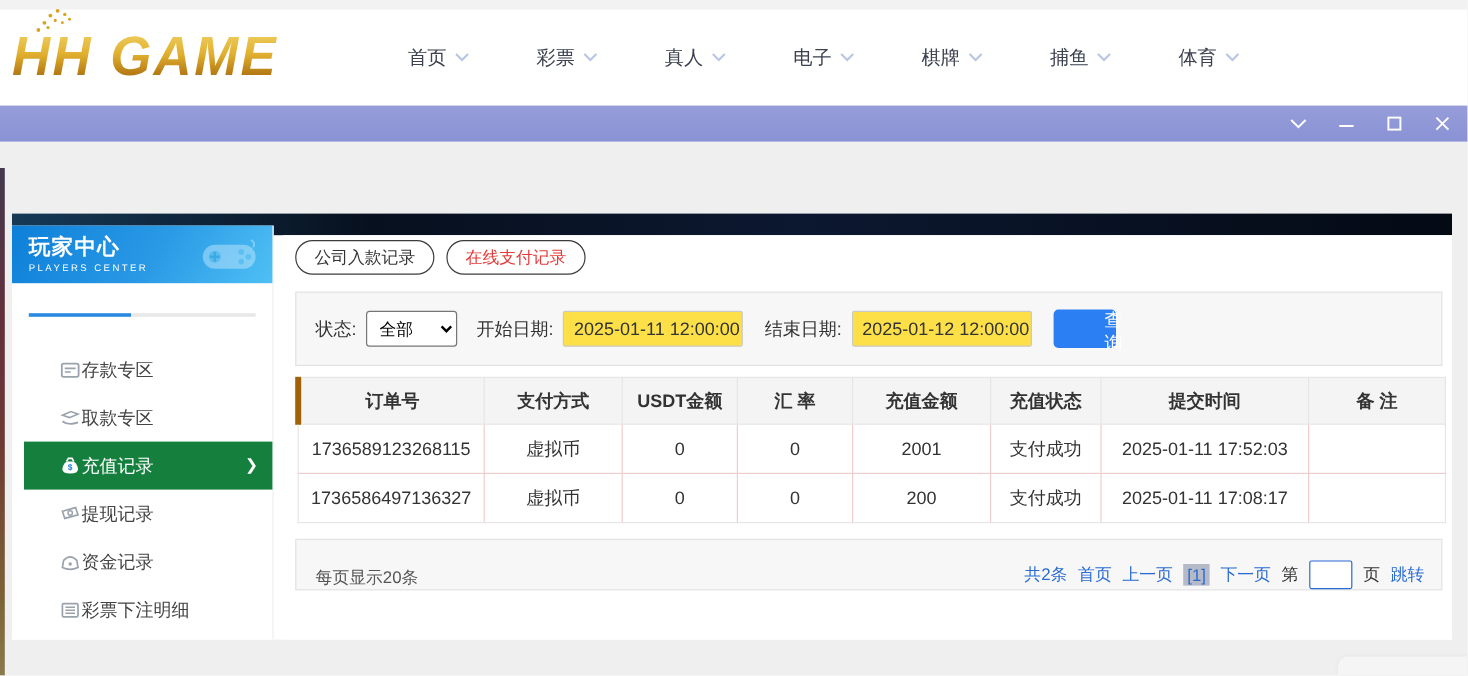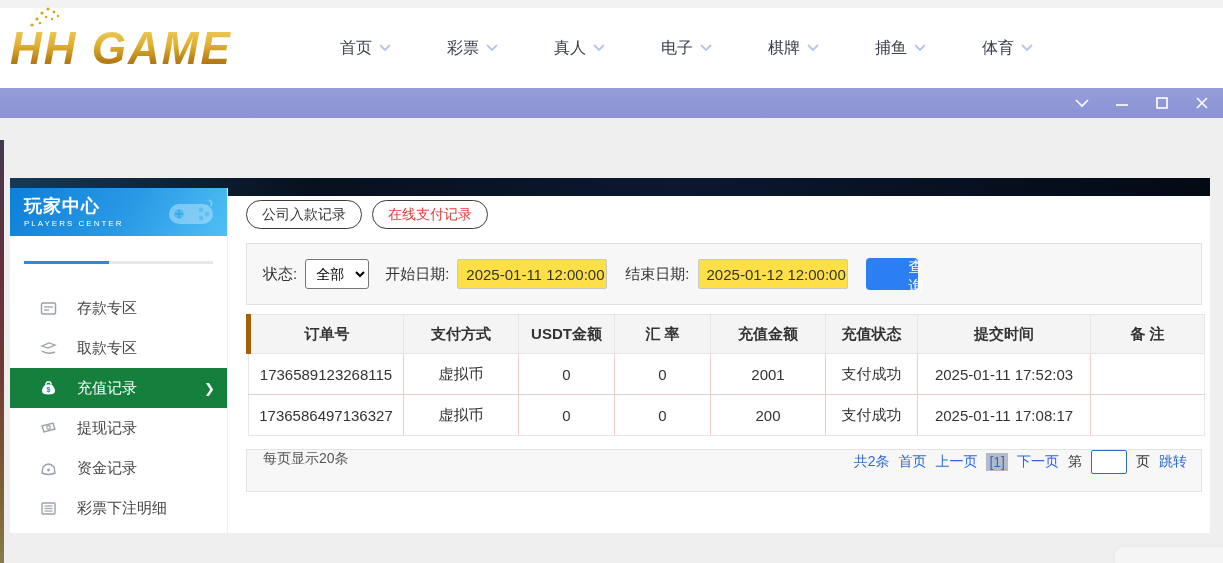--- a/index.html
+++ b/index.html
@@ -56,40 +56,40 @@
   }
   .sidebar-title { font-size:18px; font-weight:bold; letter-spacing:1px; }
   .sidebar-subtitle { font-size:8px; letter-spacing:2px; margin-top:1px; }
   .gamepad { position:absolute; right:10px; top:8px; opacity:.45; }
   .sidebar-section { padding:13px 14px 0 14px; height:52px; }
   .section-title { font-size:17px; color:#98999e; letter-spacing:2px; }
   .section-underline { margin-top:12px; height:3px;
     background:linear-gradient(90deg,#2a8ae0 0,#2a8ae0 85px,#e8e8e8 85px,#e8e8e8 100%); }
   .menu { }
   .menu-item {
-    height:40px; display:flex; align-items:center; padding:0 12px 0 30px; gap:20px;
-    font-size:15px; color:#444; cursor:pointer; position:relative;
+    height:40px; display:flex; align-items:center; padding:0 12px 0 30px; gap:1px;
+    font-size:15px; color:#444; cursor:pointer; position:relative;margin-left:10px;
   }
   .menu-item .mi-icon { width:17px; height:17px; display:flex; }
   .menu-item.active { background:#15803d; color:#fff; }
   .menu-item.active .mi-chev { position:absolute; right:12px; color:#fff; font-size:13px; }
   
   .content { position:absolute; left:226px; top:18px; width:974px; height:337px; background:#fff; padding-top:2px; }
   .tabs { display:flex; gap:10px; margin:2px 0 0 10px; }
   .tab-pill {
     height:29px; padding:0 15px; border:1px solid #3c3c3c; border-radius:15px;
     display:flex; align-items:center; font-size:14px; color:#333; background:#fff; cursor:pointer;
   }
   .tab-pill.active { color:#e43a3a; }
   .panel {
     width:956px; margin-left:10px; border:1px solid #e3e3e3; background:#f7f7f8;
   }
   .filter-panel { margin-top:14px; height:62px; display:flex; align-items:center; padding-left:16px; gap:8px; font-size:15px; color:#333; }
   .filter-panel select {
-    width:64px; height:30px; border:1px solid #767676; border-radius:3px; background:#fff;
+    width:76px; height:30px; border:1px solid #767676; border-radius:3px; background:#fff;
     font-size:14px; padding-left:6px; margin-right:8px; font-family:inherit;
   }
   .filter-panel input[type=text] {
     width:150px; height:30px; border:1px solid #c9c9c9; border-radius:2px; background:#fde047;
     font-size:15px; padding-left:8px; color:#333; margin-right:10px; font-family:inherit;
   }
   .search-btn {
     width:52px; height:32px; background:#2b7ff2; color:#fff; border:none; border-radius:4px;
     font-size:15px; cursor:pointer; font-family:inherit;padding-left:43px;
   }
@@ -99,21 +99,21 @@
     border:1px solid #e6e6e6; border-left:1px solid #f0cdcd; text-align:center;
   }
   .data-table th:first-child { border-left:5px solid #a16207; }
   .data-table td {
     height:41px; text-align:center; color:#333;
     border:1px solid #f0cdcd; background:#fff;
   }
   .data-table td:first-child { border-left:1px solid #e6e6e6; }
   .data-table td:last-child, .data-table th:last-child { border-right:1px solid #e6e6e6; }
   .data-table tr:last-child td { border-bottom:1px solid #e6e6e6; }
-  .pagination-panel { margin-top:13px; height:43px; display:flex; align-items:flex-start; padding:0 14px 0 16px; font-size:14px; color:#555; }
+  .pagination-panel { margin-top:13px; height:43px; display:flex; align-items:flex-end; padding:0 14px 0 16px; font-size:14px; color:#555; }
   .pager { margin-left:auto; display:flex; align-items:center; gap:9px; color:#333; }
   .pg-link { color:#2a6bd2; cursor:pointer; }
   .pg-current { color:#2a6bd2; background:#b6b9c6; padding:1px 3px; cursor:default; }
   .jump-input { width:36px; height:24px; border:1px solid #2a6bd2; border-radius:2px; background:#fff; }
   .floating-widget {
     position:absolute; right:0; bottom:0; width:108px; height:16px;
     background:#f5f5f5; border-radius:8px 0 0 0; box-shadow:0 0 4px rgba(0,0,0,.05);
   }
 </style>
 </head>

